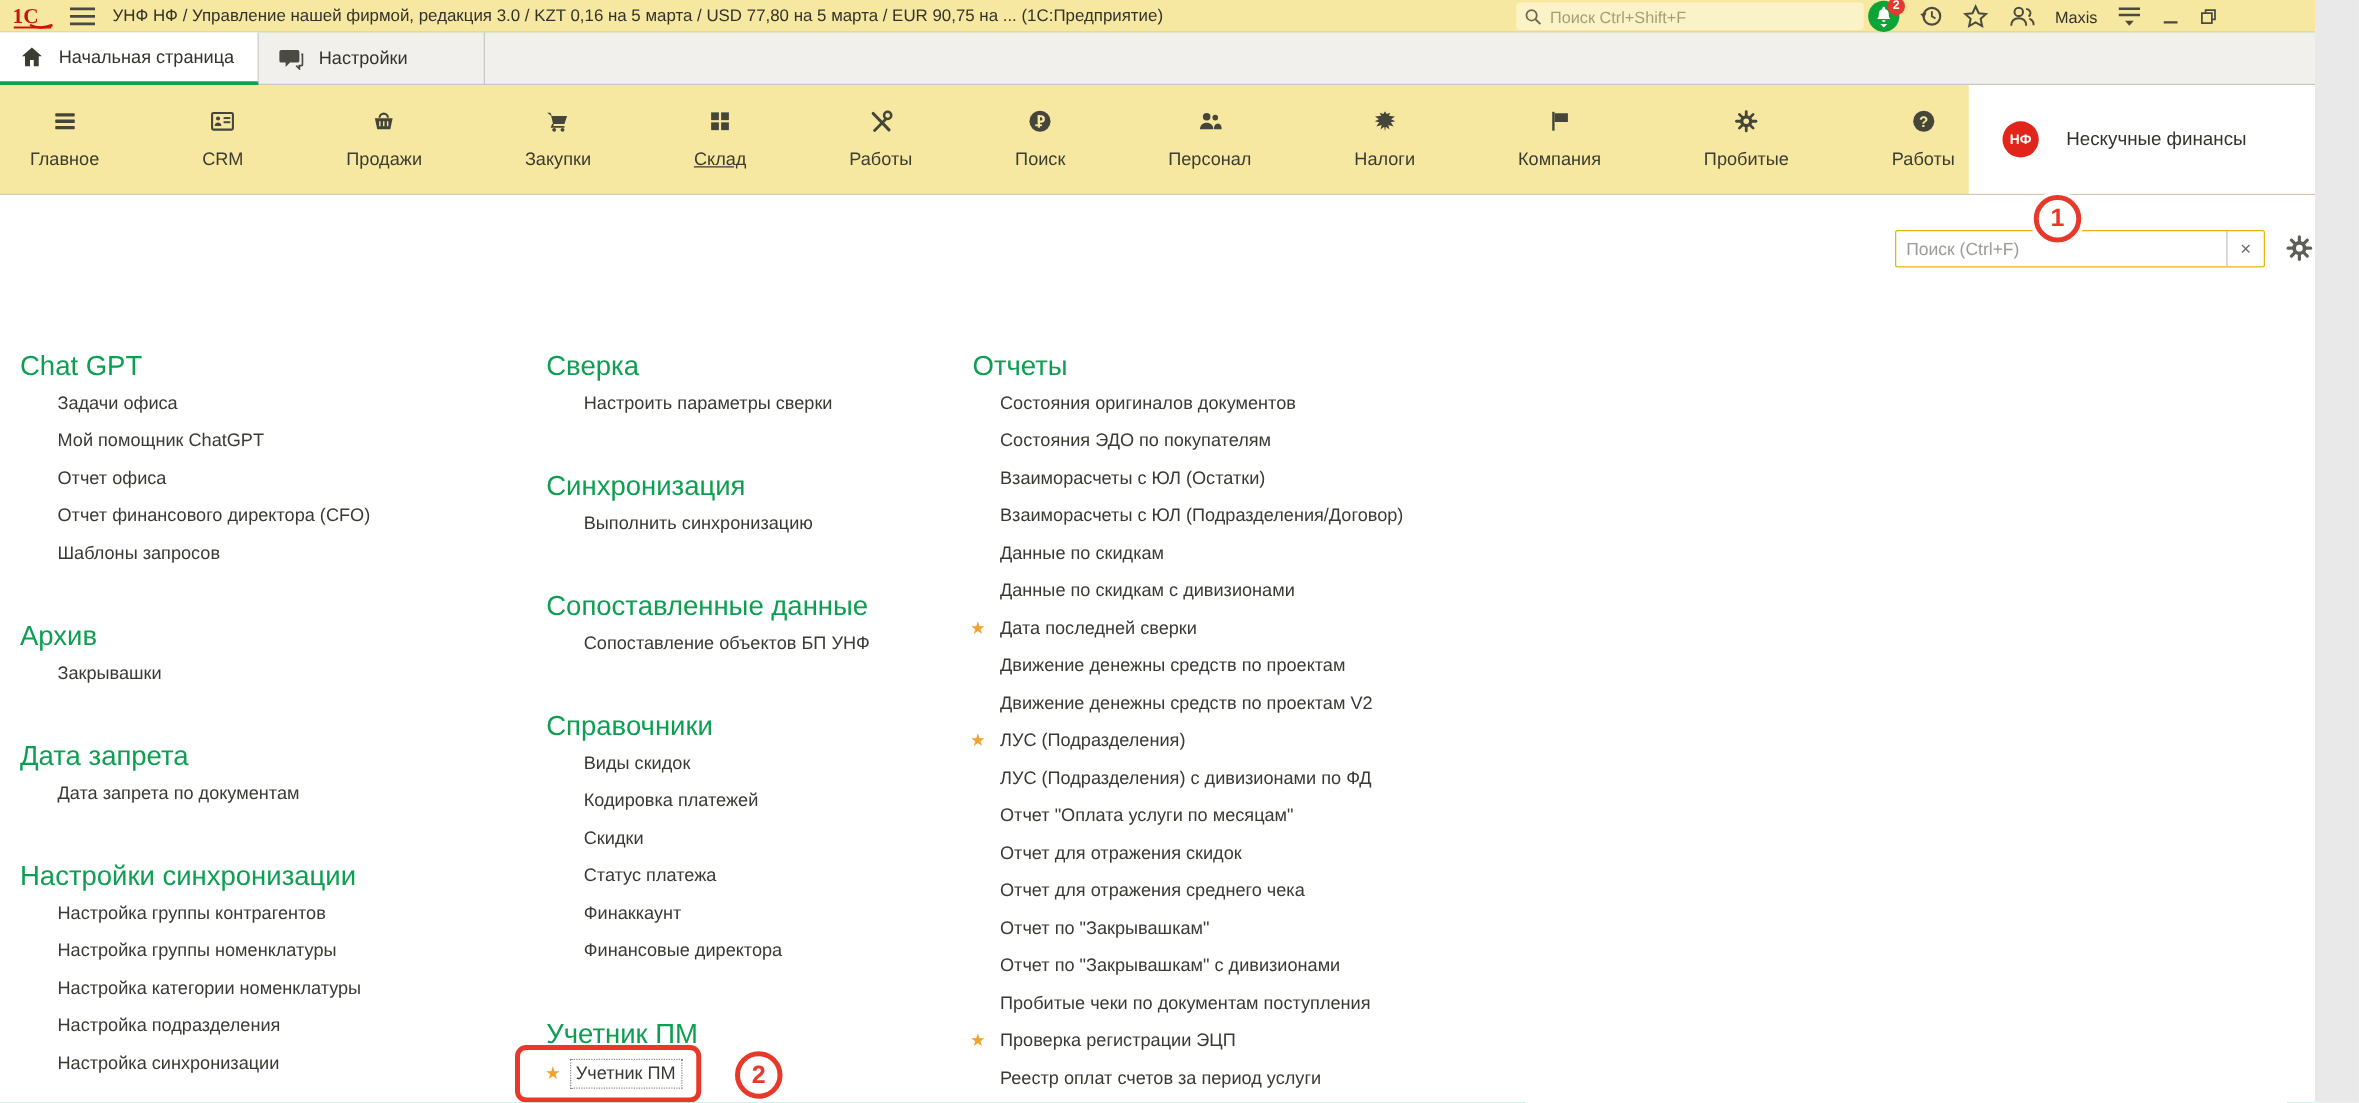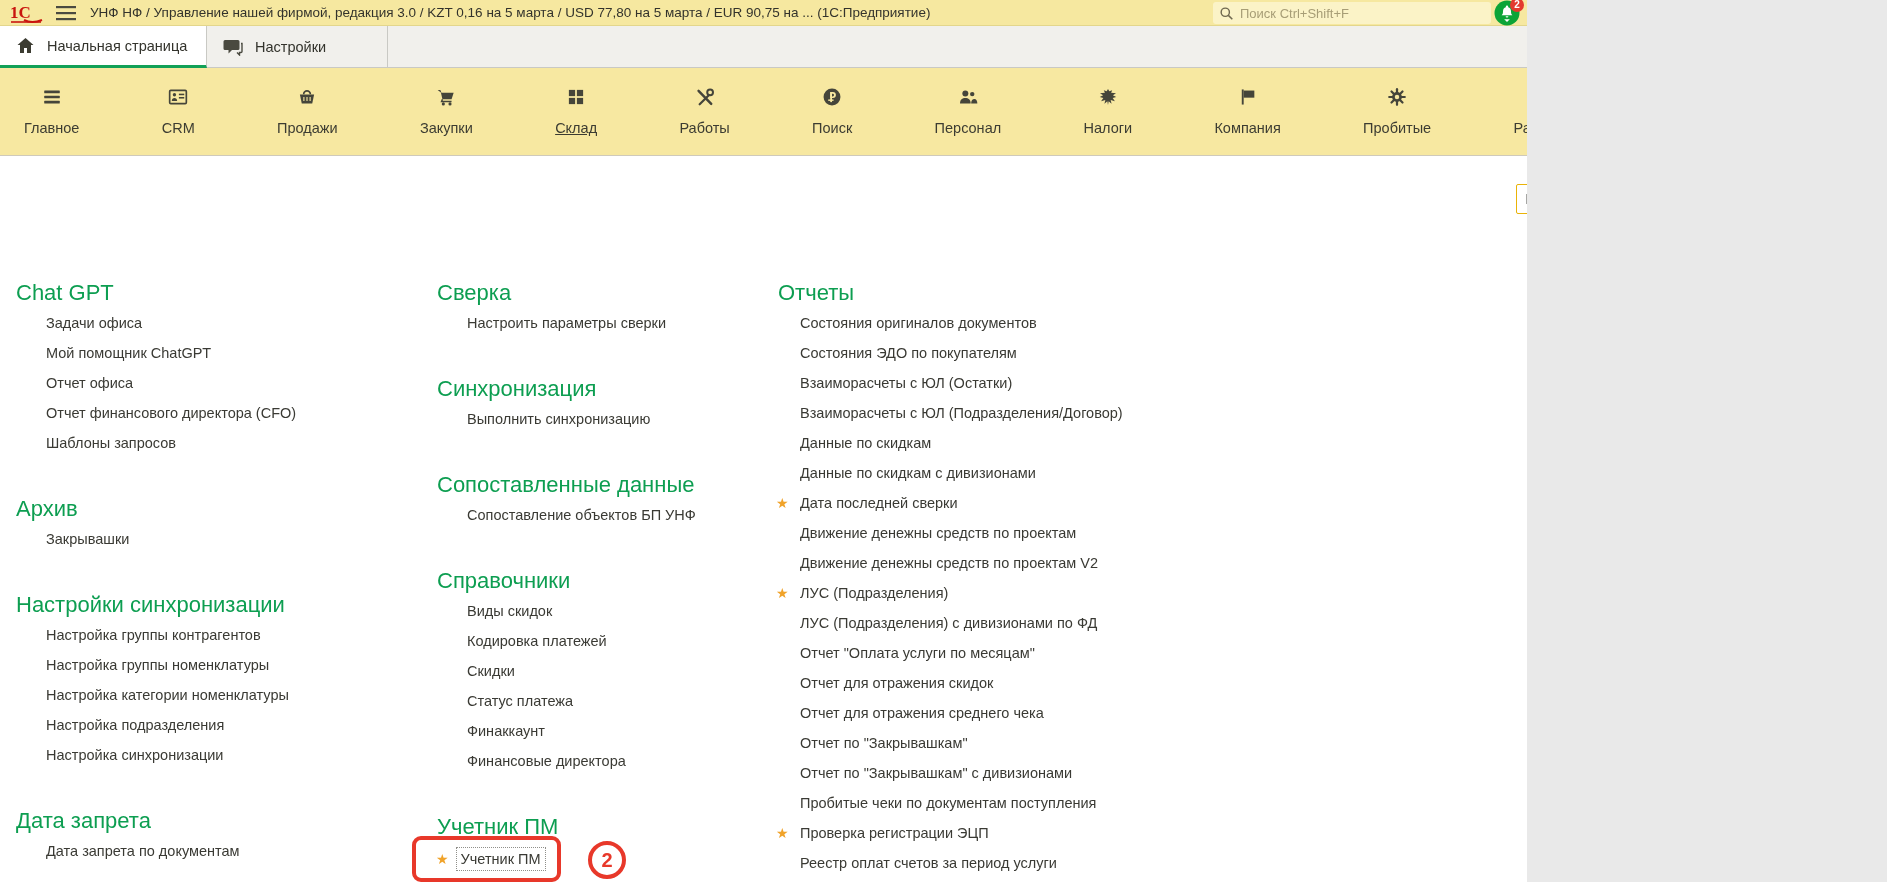--- a/index.html
+++ b/index.html
@@ -1,18 +1,18 @@
 <!DOCTYPE html>
 <html><head>
 <meta charset="utf-8">
 <style>
   html,body{margin:0;padding:0;background:#e9e9e9;}
   *{box-sizing:border-box;}
   #screen{
-    position:relative;width:1527px;height:882px;overflow:hidden;
+    position:relative;width:1852px;height:882px;overflow:hidden;
     font-family:"Liberation Sans",sans-serif;background:#5eead4;
   }
   
   .titlebar{position:absolute;left:0;top:0;width:1887px;height:26px;background:#f6e8a0;border-bottom:1px solid #e3d68c;}
   .logo-1c{position:absolute;left:8px;top:1px;width:40px;height:24px;}
   .tb-hamburger{position:absolute;left:54px;top:3px;width:24px;height:20px;color:#4a4a40;cursor:pointer;}
   .tb-title{position:absolute;left:90px;top:0;height:26px;line-height:26px;font-size:13.5px;color:#33332c;white-space:nowrap;}
   .tb-search{position:absolute;left:1213px;top:2px;width:278px;height:22px;background:#fbf3c7;border-radius:3px;display:flex;align-items:center;padding:0 6px;gap:6px;}
   .tb-search .ph{font-size:13px;color:#a79d76;white-space:nowrap;overflow:hidden;}
   .tb-right{position:absolute;left:1494px;top:0;height:26px;display:flex;align-items:center;gap:15px;}
@@ -28,21 +28,21 @@
   
   .ribbon{position:absolute;left:0;top:68px;width:1887px;height:88px;background:#f7e8a1;border-bottom:1px solid #cfcabB;}
   .rib-items{position:absolute;left:24px;top:0;width:1540px;height:87px;display:flex;align-items:center;justify-content:space-between;}
   .rib-item{display:flex;align-items:center;gap:13px;cursor:pointer;white-space:nowrap;flex-direction:column;}
   .rib-icon{width:20px;height:20px;color:#45453a;display:inline-flex;}
   .rib-icon svg{width:100%;height:100%;}
   .rib-label{font-size:14.5px;color:#3c3c32;}
   .rib-item.underlined .rib-label{text-decoration:underline;}
   .rib-ext{position:absolute;left:1575px;top:0;width:312px;height:87px;background:#ffffff;display:flex;align-items:center;cursor:pointer;}
   .rib-ext .vline{position:absolute;left:287px;top:0;width:1px;height:87px;background:#e0e0e0;}
-  .nf-badge{margin-left:27px;width:29px;height:29px;border-radius:50%;background:#e1251b;color:#fff;font-size:11px;font-weight:bold;display:flex;align-items:center;justify-content:center;flex:0 0 29px;font-family:Liberation Mono, monospace;}
+  .nf-badge{margin-left:27px;width:29px;height:29px;border-radius:50%;background:#e1251b;color:#fff;font-size:11px;font-weight:bold;display:flex;align-items:center;justify-content:center;flex:0 0 29px;}
   .nf-label{margin-left:22px;font-size:15px;color:#33332c;white-space:nowrap;overflow:hidden;}
   
   .content{position:absolute;left:0;top:156px;width:1887px;height:726px;background:#fff;}
   .panel-search{position:absolute;left:1516px;top:28px;width:296px;height:30px;border:1px solid #eab308;border-radius:2px;display:flex;align-items:stretch;background:#fff;}
   .panel-search input{flex:1;border:none;outline:none;padding:0 8px;font-size:14px;font-family:"Liberation Sans",sans-serif;color:#333;background:transparent;}
   .panel-search input::placeholder{color:#9b9b97;}
   .ps-clear{width:30px;border-left:1px solid #c6c6c1;display:flex;align-items:center;justify-content:center;color:#6e6e68;font-size:15px;cursor:pointer;}
   .panel-gear{position:absolute;left:1828px;top:31px;width:23px;height:23px;color:#5e5e58;cursor:pointer;}
   .panel-close{position:absolute;left:1866px;top:29px;font-size:18px;color:#5e5e58;cursor:pointer;line-height:26px;}
   
@@ -344,30 +344,30 @@
           <div class="item"><span class="item-text">Мой помощник ChatGPT</span></div>
           <div class="item"><span class="item-text">Отчет офиса</span></div>
           <div class="item"><span class="item-text">Отчет финансового директора (CFO)</span></div>
           <div class="item"><span class="item-text">Шаблоны запросов</span></div>
         </div>
         <div class="section">
           <div class="sec-header">Архив</div>
           <div class="item"><span class="item-text">Закрывашки</span></div>
         </div>
         <div class="section">
+          <div class="sec-header">Дата запрета</div>
+          <div class="item"><span class="item-text">Дата запрета по документам</span></div>
+        </div>
+        <div class="section">
           <div class="sec-header">Настройки синхронизации</div>
           <div class="item"><span class="item-text">Настройка группы контрагентов</span></div>
           <div class="item"><span class="item-text">Настройка группы номенклатуры</span></div>
           <div class="item"><span class="item-text">Настройка категории номенклатуры</span></div>
           <div class="item"><span class="item-text">Настройка подразделения</span></div>
           <div class="item"><span class="item-text">Настройка синхронизации</span></div>
-        </div>
-        <div class="section">
-          <div class="sec-header">Дата запрета</div>
-          <div class="item"><span class="item-text">Дата запрета по документам</span></div>
         </div>
       </div>
     <div class="col col-2">
         <div class="section">
           <div class="sec-header">Сверка</div>
           <div class="item"><span class="item-text">Настроить параметры сверки</span></div>
         </div>
         <div class="section">
           <div class="sec-header">Синхронизация</div>
           <div class="item"><span class="item-text">Выполнить синхронизацию</span></div>

